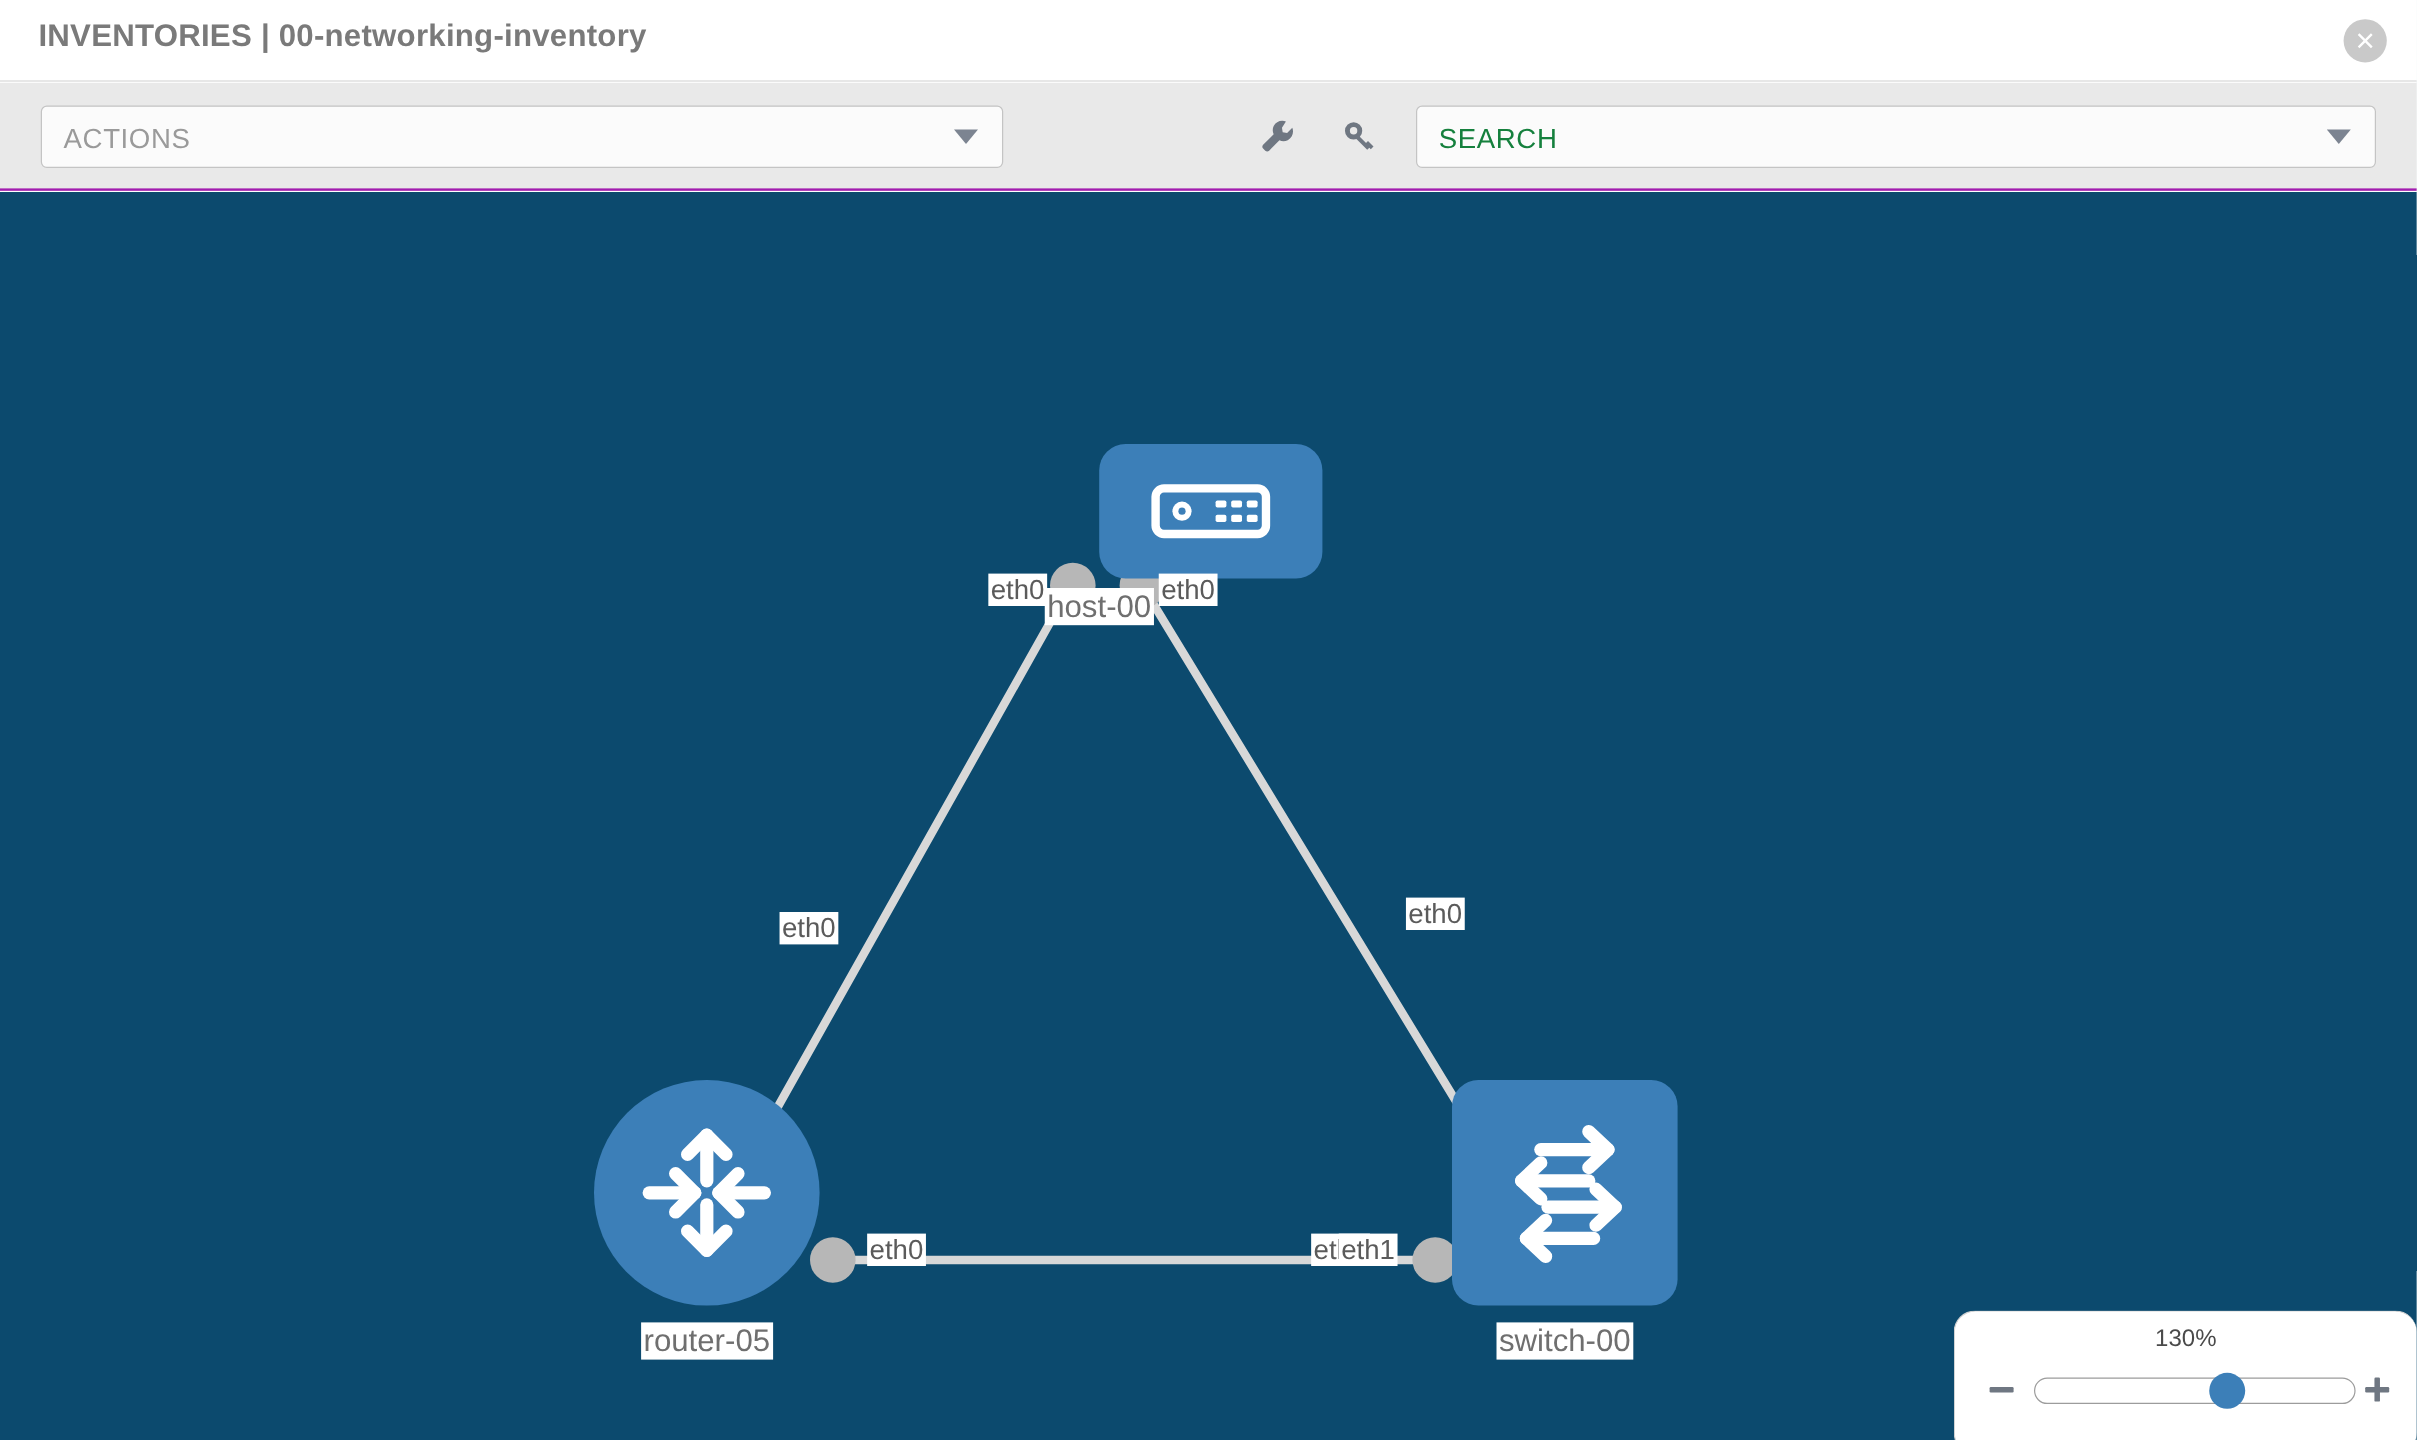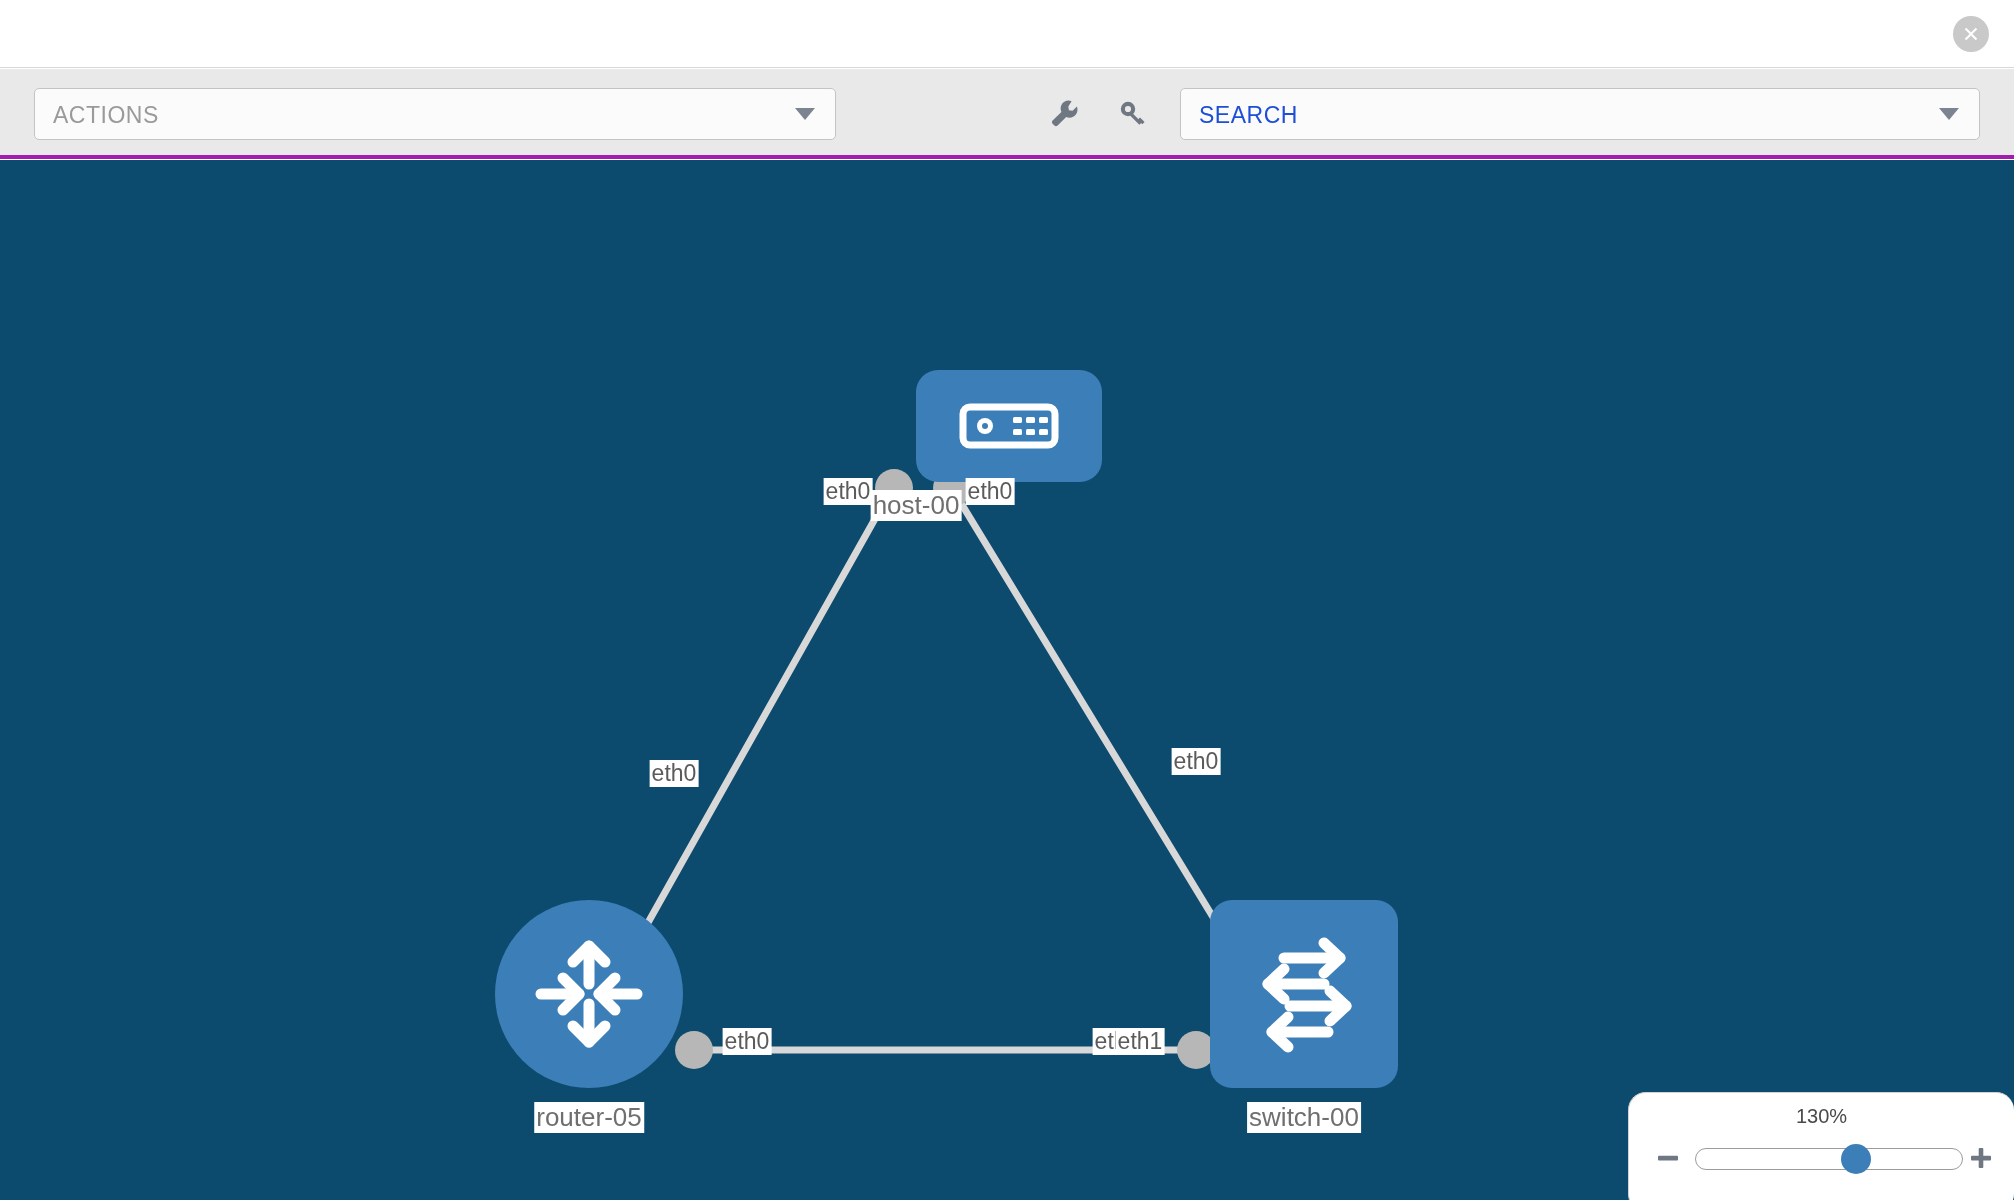--- a/index.html
+++ b/index.html
@@ -32,21 +32,21 @@
     display: flex; align-items: center; justify-content: center;
     cursor: pointer;
   }
   .close-btn svg { display: block; }
 
   
   .toolbar {
     position: absolute; left: 0; top: 69px;
     width: 2014px; height: 90px;
     background: #e9e9e9;
-    border-bottom: 4px solid #a21caf;
+    border-bottom: 2px solid #a21caf;
   }
   .actions-select {
     position: absolute; left: 34px; top: 19px;
     width: 802px; height: 52px;
     background: #fbfbfb;
     border: 1px solid #c4c4c4;
     border-radius: 5px;
   }
   .actions-select .label {
     position: absolute; left: 18px; top: 13px;
@@ -72,21 +72,21 @@
 
   .search-box {
     position: absolute; left: 1180px; top: 19px;
     width: 800px; height: 52px;
     background: #fbfbfb;
     border: 1px solid #c4c4c4;
     border-radius: 5px;
   }
   .search-box .label {
     position: absolute; left: 18px; top: 13px;
-    font-size: 23px; color: #1d4ed8; letter-spacing: .5px;
+    font-size: 23px; color: #15803d; letter-spacing: .5px;
   }
 
   
   .canvas {
     position: absolute; left: 0; top: 160px;
     width: 2014px; height: 1052px;
     background: #0c4a6e;
     overflow: hidden;
   }
   .canvas-svg { position: absolute; left: 0; top: 0; }
@@ -166,20 +166,21 @@
     transform: translate(-50%, -50%);
     cursor: pointer;
   }
 </style>
 </head>
 <body>
 
 <div class="app">
 
   <div class="header">
+    <div class="header-title">INVENTORIES | 00-networking-inventory</div>
     <div class="close-btn">
       <svg width="20" height="20" viewBox="0 0 20 20" aria-hidden="true">
         <path d="M5.2 3.8 L10 8.6 L14.8 3.8 L16.2 5.2 L11.4 10 L16.2 14.8 L14.8 16.2 L10 11.4 L5.2 16.2 L3.8 14.8 L8.6 10 L3.8 5.2 Z" fill="#ffffff"></path>
       </svg>
     </div>
   </div>
 
   <div class="toolbar">
 
     <div class="actions-select">

